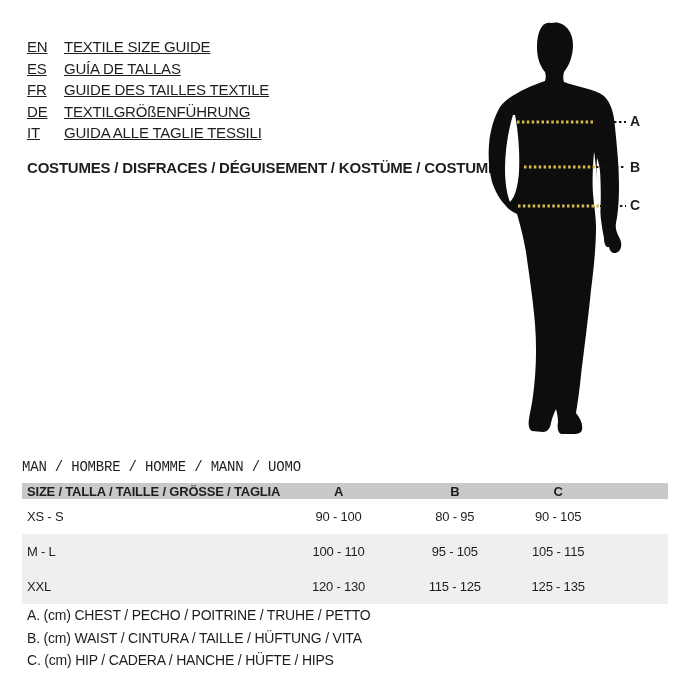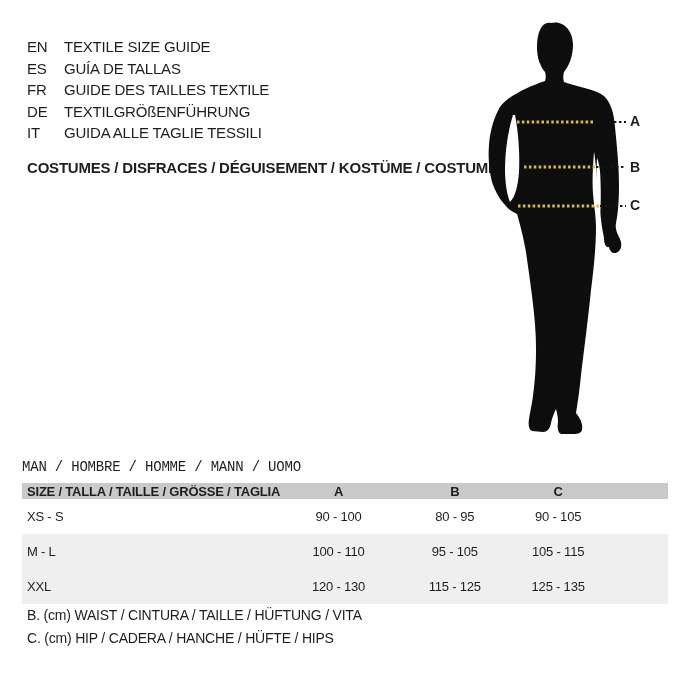--- a/index.html
+++ b/index.html
@@ -16,21 +16,21 @@
     color:var(--text);
     letter-spacing:-0.2px;
   }
   .page{
     position:relative;
     width:700px;height:700px;
     background:#ffffff;
     overflow:hidden;
   }
   
-  .lang-list{position:absolute;left:27px;top:36px;}
+  .lang-list{position:absolute;left:27px;top:36px;text-decoration:underline;}
   .lang-row{display:flex;height:21.5px;align-items:center;font-size:15px;}
   .lang-code{width:37px;flex:0 0 37px;}
   .lang-title{white-space:nowrap;}
   
   .category-title{
     position:absolute;left:27px;top:159px;
     font-size:15px;font-weight:700;white-space:nowrap;
   }
   
   .figure-svg{position:absolute;left:460px;top:15px;}
@@ -202,17 +202,18 @@
         <td class="cell-size">XXL</td>
         <td>120 - 130</td>
         <td>115 - 125</td>
         <td>125 - 135</td>
         <td></td>
       </tr>
     </tbody>
   </table>
 
   <div class="legend">
+    <div class="legend-row">A. (cm) CHEST / PECHO / POITRINE / TRUHE / PETTO</div>
     <div class="legend-row">B. (cm) WAIST / CINTURA / TAILLE / HÜFTUNG / VITA</div>
     <div class="legend-row">C. (cm) HIP / CADERA / HANCHE / HÜFTE / HIPS</div>
   </div>
 
 </div>
 
 </body></html>

